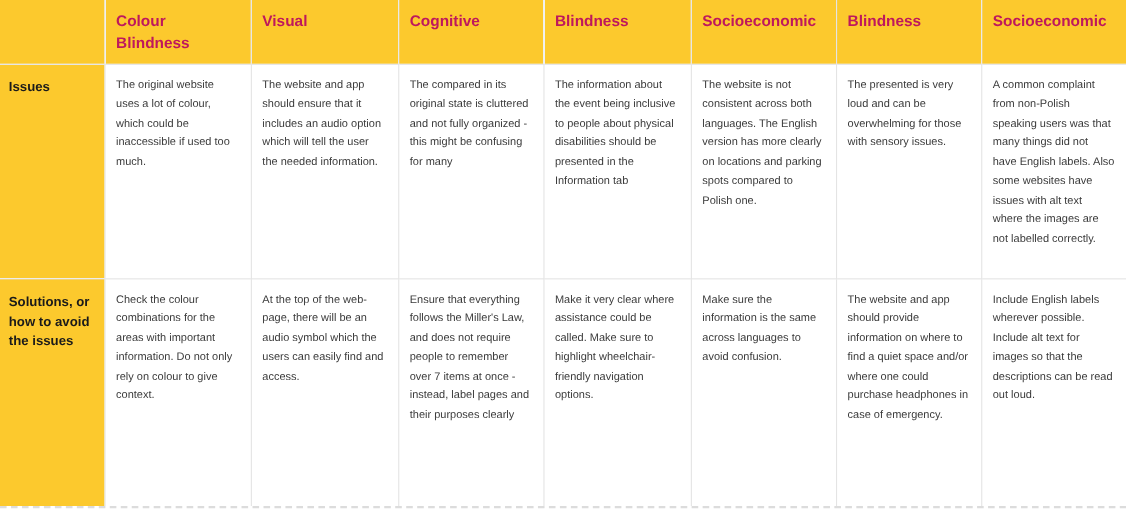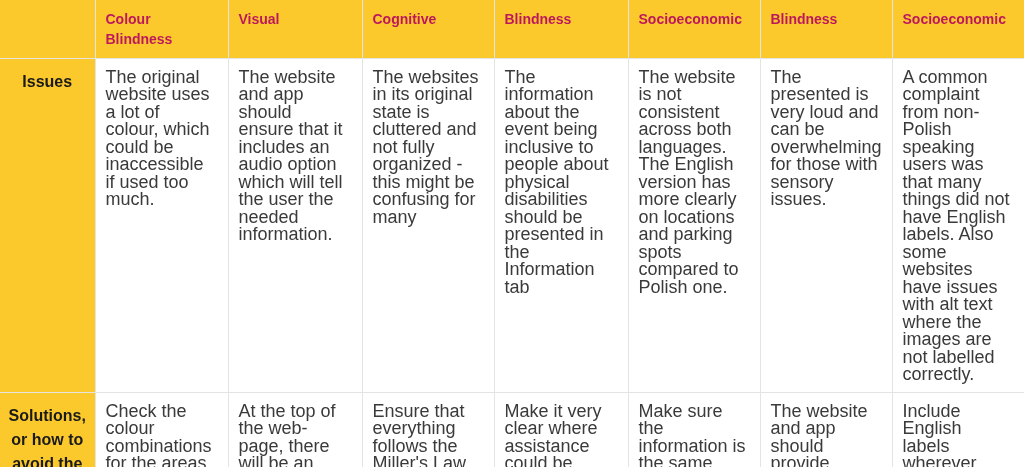--- a/index.html
+++ b/index.html
@@ -43,30 +43,29 @@
     background: #fcc92d;
     color: #be185d;
     font-size: 14px;
     font-weight: 700;
     line-height: 1.42;
     padding: 10px 10px 8px 10px;
   }
   .acc-table th.row-label {
     background: #fcc92d;
     color: #1a1a1a;
-    font-size: 16px;
+    font-size: 12px;
     font-weight: 700;
     line-height: 1.5;
     padding: 11px 8px 8px 8px;
-    text-align: center;
   }
   .acc-table td.body-cell {
     background: #ffffff;
     color: #3a3a3a;
-    font-size: 18px;
+    font-size: 10px;
     font-weight: 400;
     line-height: 17.5px;
     padding: 10px 10px 8px 10px;
   }
 </style>
 </head>
 <body>
 
 <div class="stage">
   <div class="table-wrap">
@@ -91,21 +90,21 @@
           <th>Socioeconomic</th>
           <th>Blindness</th>
           <th>Socioeconomic</th>
         </tr>
       </thead>
       <tbody>
         <tr class="row-issues">
           <th class="row-label">Issues</th>
           <td class="body-cell">The original website uses a lot of colour, which could be inaccessible if used too much.</td>
           <td class="body-cell">The website and app should ensure that it includes an audio option which will tell the user the needed information.</td>
-          <td class="body-cell">The websites in its original state is cluttered and not fully organized - this might be confusing for many</td>
+          <td class="body-cell">The compared in its original state is cluttered and not fully organized - this might be confusing for many</td>
           <td class="body-cell">The information about the event being inclusive to people about physical disabilities should be presented in the Information tab</td>
           <td class="body-cell">The website is not consistent across both languages. The English version has more clearly on locations and parking spots compared to Polish one.</td>
           <td class="body-cell">The presented is very loud and can be overwhelming for those with sensory issues.</td>
           <td class="body-cell">A common complaint from non-Polish speaking users was that many things did not have English labels. Also some websites have issues with alt text where the images are not labelled correctly.</td>
         </tr>
         <tr class="row-solutions">
           <th class="row-label">Solutions, or how to avoid the issues</th>
           <td class="body-cell">Check the colour combinations for the areas with important information. Do not only rely on colour to give context.</td>
           <td class="body-cell">At the top of the web-page, there will be an audio symbol which the users can easily find and access.</td>
           <td class="body-cell">Ensure that everything follows the Miller's Law, and does not require people to remember over 7 items at once - instead, label pages and their purposes clearly</td>

